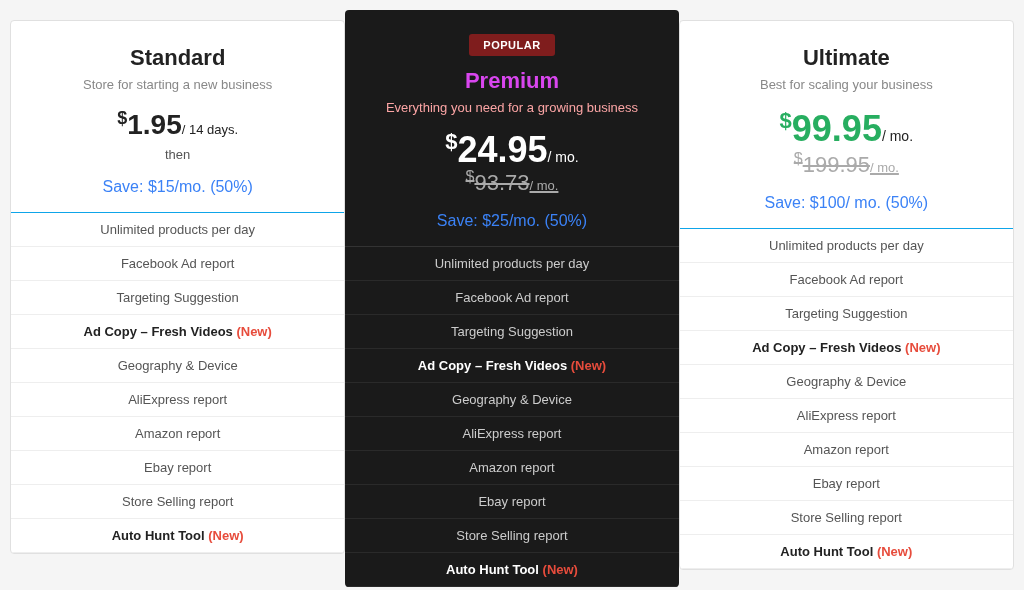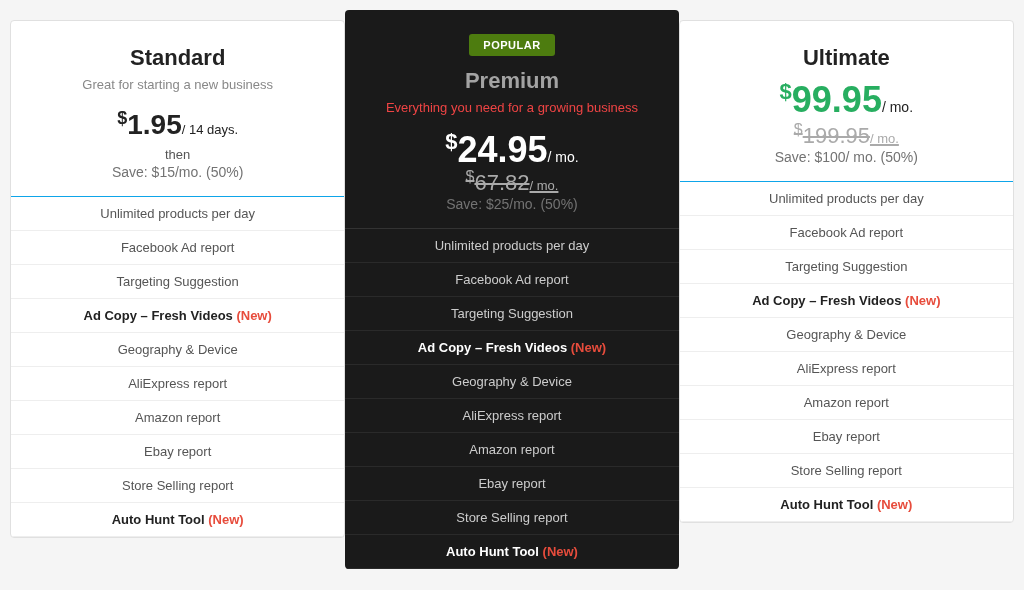--- a/index.html
+++ b/index.html
@@ -38,47 +38,47 @@
     }
     .plan-header {
       text-align: center;
       padding: 24px 20px 16px;
       border-bottom: 1px solid #0ea5e9;
     }
     .plan-card.premium .plan-header {
       border-bottom: 1px solid #333;
     }
     .popular-badge {
-      background: #4d7c0f;
+      background: #7f1d1d;
       color: #fff;
       font-size: 11px;
       font-weight: 700;
       padding: 5px 14px;
       border-radius: 3px;
       display: inline-block;
       text-transform: uppercase;
       letter-spacing: 0.5px;
       margin-bottom: 12px;
     }
     .plan-name {
       font-size: 22px;
       font-weight: 700;
       color: #222;
       margin-bottom: 6px;
     }
     .plan-card.premium .plan-name {
-      color: #a3a3a3;
+      color: #d946ef;
     }
     .plan-desc {
       font-size: 13px;
       color: #888;
       margin-bottom: 16px;
     }
     .plan-card.premium .plan-desc {
-      color: #ef4444;
+      color: #fca5a5;
     }
     .price-main {
       font-size: 36px;
       font-weight: 700;
       color: #222;
       line-height: 1;
     }
     .plan-card.premium .price-main {
       color: #fff;
     }
@@ -116,23 +116,23 @@
     }
     .then-prices .sale-price {
       color: #2ecc71;
     }
     .then-prices .original-price {
       color: #aaa;
       text-decoration: line-through;
       font-size: 14px;
     }
     .save-text {
-      font-size: 14px;
-      color: #737373;
-      margin-top: 0;
+      font-size: 16px;
+      color: #3b82f6;
+      margin-top: 16px;
     }
     .price-green {
       color: #27ae60;
       font-size: 36px;
       font-weight: 700;
     }
     .price-green .dollar {
       font-size: 22px;
       vertical-align: super;
     }
@@ -183,21 +183,21 @@
     }
   </style>
 </head>
 <body>
 
 <div class="pricing-container">
 
   <div class="plan-card">
     <div class="plan-header">
       <div class="plan-name">Standard</div>
-      <div class="plan-desc">Great for starting a new business</div>
+      <div class="plan-desc">Store for starting a new business</div>
       <div class="trial-price">
         <span class="dollar">$</span><span>1.95</span><span class="period">/ <span>14 days.</span></span>
       </div>
       <div class="then-label">then</div>
       <div class="save-text">Save: $15/mo. (50%)</div>
     </div>
     <ul class="features-list">
       <li>Unlimited products per day</li>
       <li>Facebook Ad report</li>
       <li>Targeting Suggestion</li>
@@ -215,41 +215,42 @@
     <div class="plan-header">
       <div>
         <span class="popular-badge">POPULAR</span>
       </div>
       <div class="plan-name">Premium</div>
       <div class="plan-desc">Everything you need for a growing business</div>
       <div class="price-main">
         <span class="dollar">$</span><span>24.95</span><span class="period">/ mo.</span>
       </div>
       <div class="price-original">
-        <span class="dollar">$</span><span>67.82</span><span class="period">/ mo.</span>
+        <span class="dollar">$</span><span>93.73</span><span class="period">/ mo.</span>
       </div>
       <div class="save-text">Save: $25/mo. (50%)</div>
     </div>
     <ul class="features-list">
       <li>Unlimited products per day</li>
       <li>Facebook Ad report</li>
       <li>Targeting Suggestion</li>
       <li class="feature-bold">Ad Copy – Fresh Videos <span class="new-badge">(New)</span></li>
       <li>Geography &amp; Device</li>
       <li>AliExpress report</li>
       <li>Amazon report</li>
       <li>Ebay report</li>
       <li>Store Selling report</li>
       <li class="feature-bold">Auto Hunt Tool <span class="new-badge">(New)</span></li>
     </ul>
   </div>
 
   <div class="plan-card">
     <div class="plan-header">
       <div class="plan-name">Ultimate</div>
+      <div class="plan-desc">Best for scaling your business</div>
       <div style="margin-top:8px;">
         <span class="price-green">
           <span class="dollar">$</span><span>99.95</span><span class="period" style="font-size:14px;color:#222;font-weight:400;">/ mo.</span>
         </span>
       </div>
       <div class="price-original">
         <span class="dollar">$</span><span>199.95</span><span class="period">/ mo.</span>
       </div>
       <div class="save-text">Save: $100/ mo. (50%)</div>
     </div>

